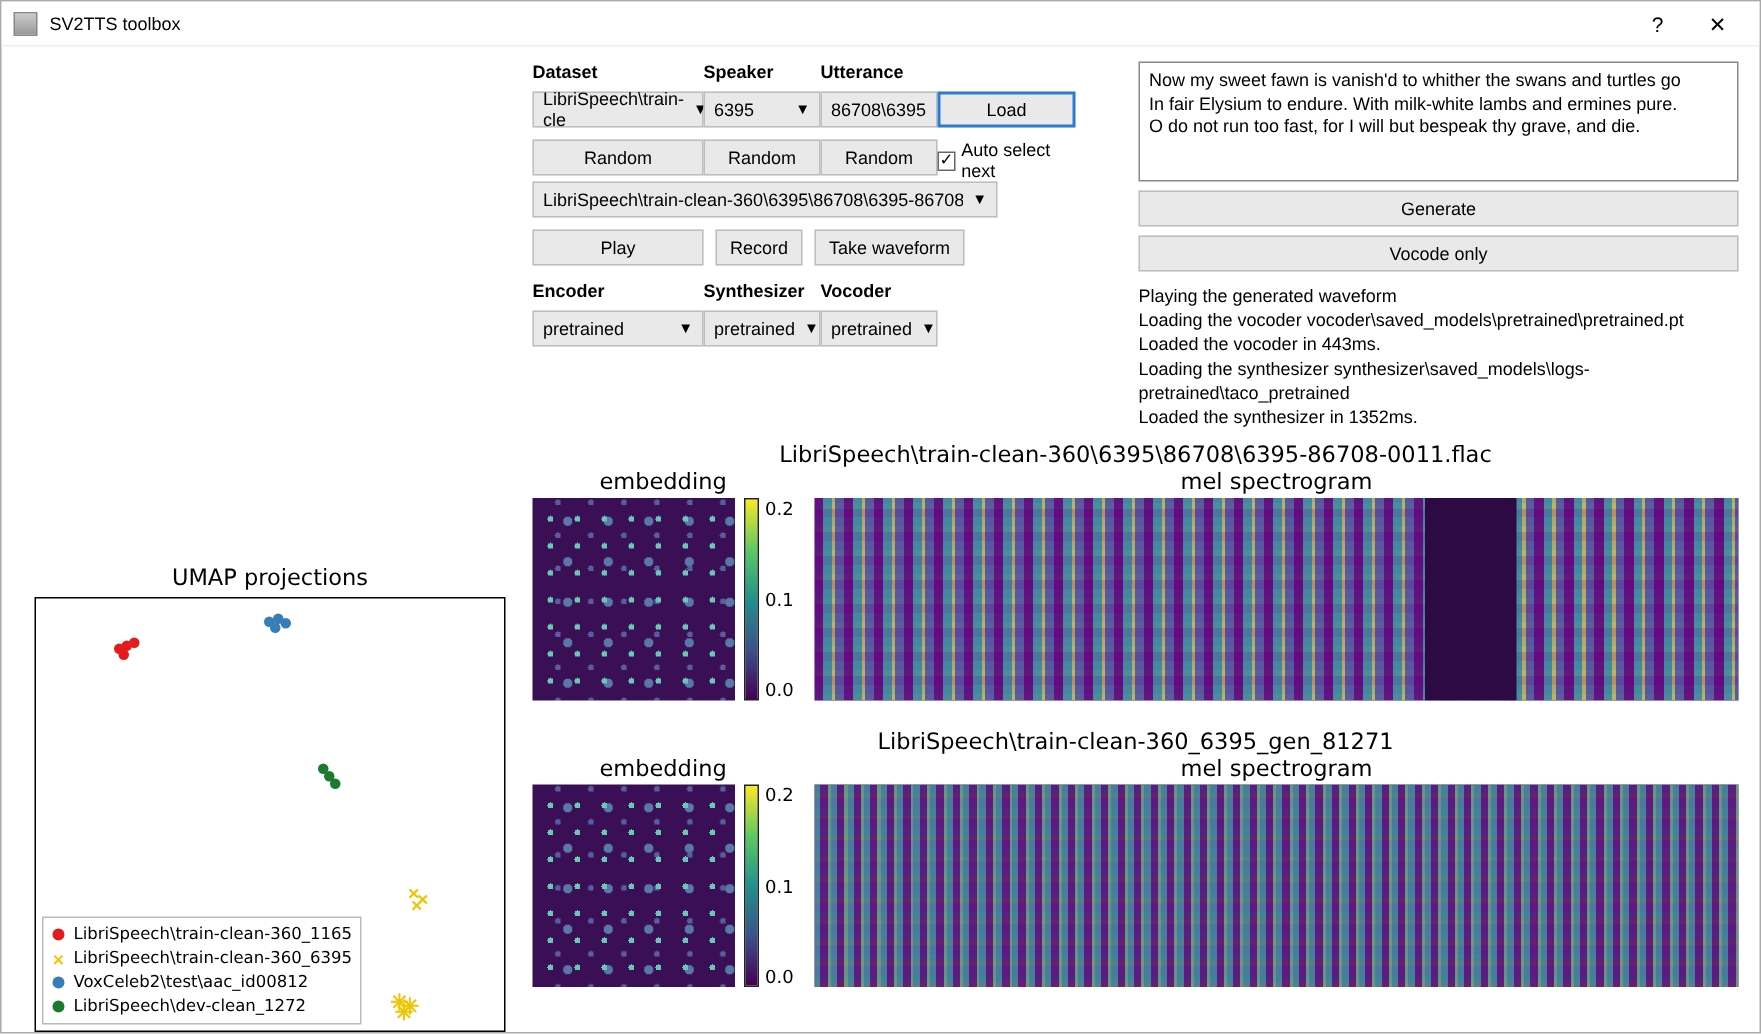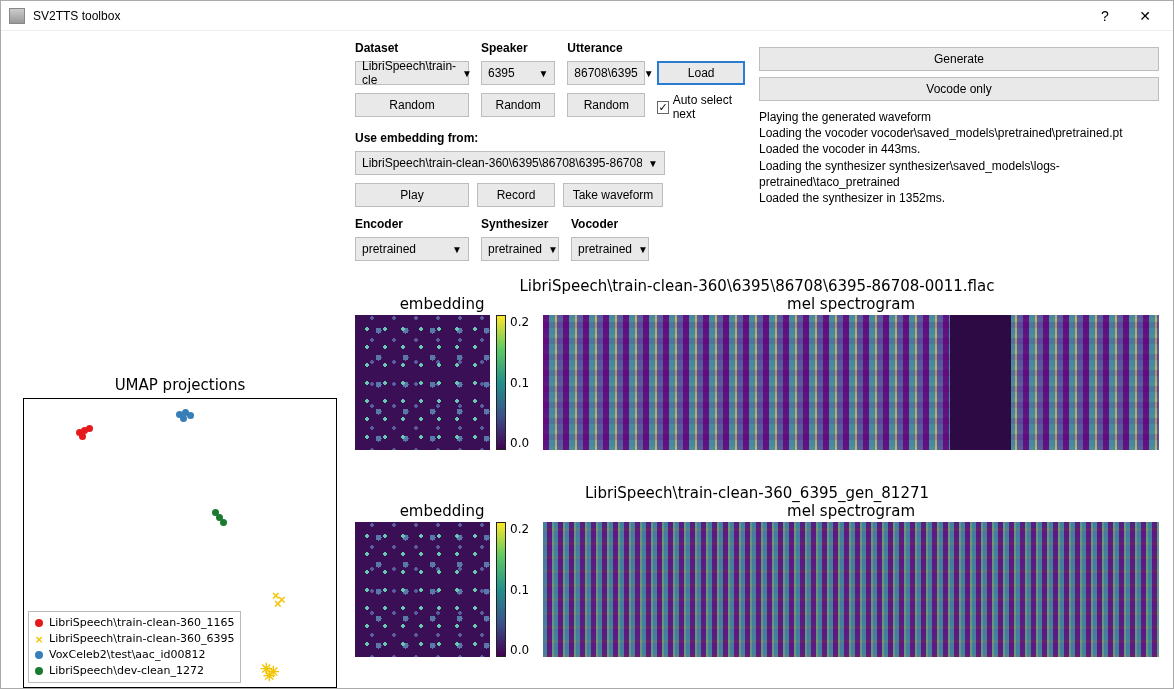--- a/index.html
+++ b/index.html
@@ -4,21 +4,21 @@
 <style>
 * { box-sizing: border-box; margin: 0; padding: 0; }
 body { font-family: "Segoe UI", Arial, sans-serif; font-size: 12px; background: #fff; color: #000; width: 1174px; height: 689px; overflow: hidden; border: 1px solid #aaa; }
 .title-bar { height: 30px; background: #fff; display: flex; align-items: center; padding: 0 8px; border-bottom: 1px solid #eee; }
 .title-bar .app-icon { width: 16px; height: 16px; background: linear-gradient(#ccc, #999); margin-right: 8px; border: 1px solid #888; }
 .title-bar .title { flex: 1; font-size: 12px; }
 .title-bar .win-btn { width: 40px; height: 28px; display: flex; align-items: center; justify-content: center; font-size: 14px; color: #000; }
 .content { display: flex; padding: 10px 14px 0 14px; gap: 10px; height: calc(100% - 30px); }
 .left-col { width: 330px; display: flex; flex-direction: column; }
 .mid-right { flex: 1; display: flex; flex-direction: column; }
-.controls-row { display: flex; gap: 12px; }
+.controls-row { display: flex; }
 .ctrl-block { display: flex; flex-direction: column; }
 .ctrl-label { font-weight: bold; font-size: 12px; margin-bottom: 6px; }
 .select, .btn { height: 24px; font-size: 12px; background: #e9e9e9; border: 1px solid #bdbdbd; padding: 0 6px; display: flex; align-items: center; justify-content: space-between; }
 .select { margin-bottom: 8px; }
 .select .arrow { margin-left: 6px; font-size: 10px; }
 .btn { justify-content: center; cursor: default; margin-bottom: 0; }
 .btn.primary { border: 2px solid #2a7cd0; background: #e9e9e9; }
 .check { display: flex; align-items: center; gap: 4px; font-size: 12px; }
 .check .box { width: 13px; height: 13px; border: 1px solid #666; display: flex; align-items: center; justify-content: center; font-size: 11px; line-height: 1; }
 .sub-heading { font-weight: bold; font-size: 12px; margin: 10px 0 6px 0; }
@@ -66,21 +66,21 @@
 .umap-plot { width: 314px; height: 290px; border: 1px solid #000; position: relative; background: #fff; margin: 0 auto; }
 .dot { position: absolute; border-radius: 50%; }
 .cluster { position: absolute; }
 .legend-box { position: absolute; left: 4px; bottom: 4px; border: 1px solid #bbb; background: rgba(255,255,255,0.95); padding: 3px 5px; font-size: 11px; font-family: "DejaVu Sans", Arial, sans-serif; }
 .legend-row { display: flex; align-items: center; gap: 5px; line-height: 1.45; }
 .legend-mark { width: 10px; height: 10px; display: flex; align-items: center; justify-content: center; }
 .circ { width: 8px; height: 8px; border-radius: 50%; }
 .xmark { font-size: 11px; font-weight: bold; line-height: 1; }
 .mid-right .viz-area { margin-top: 6px; }
 .viz-section { margin-top: 2px; }
-.viz-section + .viz-section { margin-top: 34px; }
+.viz-section + .viz-section { margin-top: 18px; }
 .emb-and-bar { display: flex; align-items: flex-start; }
 </style>
 </head>
 <body>
 
 <div class="title-bar">
   <div class="app-icon"></div>
   <div class="title">SV2TTS toolbox</div>
   <div class="win-btn">?</div>
   <div class="win-btn">✕</div>
@@ -183,28 +183,27 @@
           <div class="ctrl-block" style="width:92px">
             <div class="ctrl-label">&nbsp;</div>
             <div class="btn primary">Load</div>
             <div class="check" style="margin-top:8px">
               <span class="box">✓</span>
               <span>Auto select next</span>
             </div>
           </div>
         </div>
 
-        <div class="sub-heading">Use embedding from:</div>
         <div class="select wide-select">
             <span style="overflow:hidden;text-overflow:clip;white-space:nowrap;max-width:280px">LibriSpeech\train-clean-360\6395\86708\6395-86708-0</span>
             <span class="arrow">▼</span>
           </div>
         <div class="play-row">
           <div class="btn" style="width:114px">Play</div>
-          <div class="btn" style="width:78px">Record</div>
+          <div class="btn" style="width:58px">Record</div>
           <div class="btn" style="width:100px">Take waveform</div>
         </div>
 
         <div class="controls-row" style="margin-top:10px">
           <div class="ctrl-block" style="width:114px">
             <div class="ctrl-label">Encoder</div>
             <div class="select">
                 <span>pretrained</span>
                 <span class="arrow">▼</span>
               </div>
@@ -220,20 +219,23 @@
             <div class="ctrl-label">Vocoder</div>
             <div class="select">
                 <span>pretrained</span>
                 <span class="arrow">▼</span>
               </div>
           </div>
         </div>
       </div>
 
       <div class="gen-panel">
+        <div class="textarea">Now my sweet fawn is vanish'd to whither the swans and turtles go
+In fair Elysium to endure. With milk-white lambs and ermines pure.
+O do not run too fast, for I will but bespeak thy grave, and die.</div>
         <div class="btn gen-btn-full" style="margin-top:6px">Generate</div>
         <div class="gen-btns">
           <div class="btn" style="flex:1">Vocode only</div>
         </div>
         <div class="log">
           <div>Playing the generated waveform</div>
           <div>Loading the vocoder vocoder\saved_models\pretrained\pretrained.pt</div>
           <div>Loaded the vocoder in 443ms.</div>
           <div>Loading the synthesizer synthesizer\saved_models\logs-pretrained\taco_pretrained</div>
           <div>Loaded the synthesizer in 1352ms.</div>

